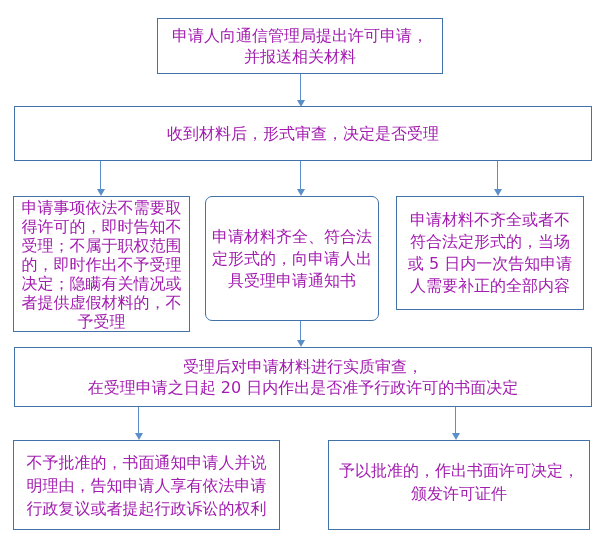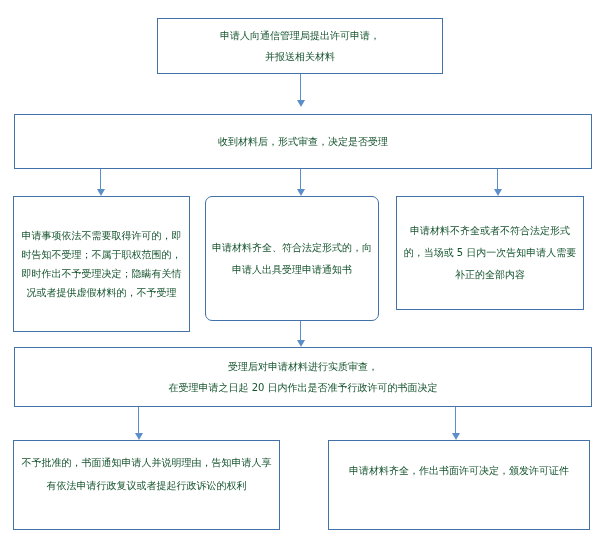--- a/index.html
+++ b/index.html
@@ -23,22 +23,22 @@
     border: 1px solid #4372a8;
     background: #ffffff;
     display: flex;
     align-items: center;
     justify-content: center;
     text-align: center;
   }
   .node-text {
     display: block;
     width: 100%;
-    color: #14532d;
-    font-size: 10px;
+    color: #a21caf;
+    font-size: 16px;
     line-height: 21px;
     letter-spacing: 0px;
     white-space: pre-line;
     padding: 0 6px;
     box-sizing: border-box;
   }
   
   .conn {
     position: absolute;
   }
@@ -97,21 +97,21 @@
   <div class="conn" style="left:455px; top:407px;">
     <div class="line" style="height:26px;"></div>
     <div class="head" style="top:26px;"></div>
   </div>
 
   <div class="node" style="left:157px; top:18px; width:286px; height:56px;">
     <span class="node-text">申请人向通信管理局提出许可申请，
 并报送相关材料</span>
   </div>
 
-  <div class="node" style="left:14px; top:114px; width:578px; height:55px;">
+  <div class="node" style="left:14px; top:106px; width:578px; height:55px;">
     <span class="node-text">收到材料后，形式审查，决定是否受理</span>
   </div>
 
   <div class="node" style="left:13px; top:196px; width:177px; height:136px;">
     <span class="node-text" style="line-height:19px;">申请事项依法不需要取得许可的，即时告知不受理；不属于职权范围的，即时作出不予受理决定；隐瞒有关情况或者提供虚假材料的，不予受理</span>
   </div>
 
   <div class="node" style="left:205px; top:196px; width:174px; height:125px;border-radius:7px;">
     <span class="node-text" style="line-height:22px;">申请材料齐全、符合法定形式的，向申请人出具受理申请通知书</span>
   </div>
@@ -123,16 +123,16 @@
   <div class="node" style="left:14px; top:347px; width:578px; height:60px;align-items:center;">
     <span class="node-text">受理后对申请材料进行实质审查，
 在受理申请之日起 20 日内作出是否准予行政许可的书面决定</span>
   </div>
 
   <div class="node" style="left:13px; top:440px; width:267px; height:90px; align-items:flex-start; padding-top:10px;">
     <span class="node-text" style="line-height:23px;">不予批准的，书面通知申请人并说明理由，告知申请人享有依法申请行政复议或者提起行政诉讼的权利</span>
   </div>
 
   <div class="node" style="left:328px; top:440px; width:262px; height:90px; align-items:flex-start; padding-top:18px;">
-    <span class="node-text" style="line-height:23px;">申请材料齐全，作出书面许可决定，颁发许可证件</span>
+    <span class="node-text" style="line-height:23px;">予以批准的，作出书面许可决定，颁发许可证件</span>
   </div>
 
 </div>
 
 </body></html>

